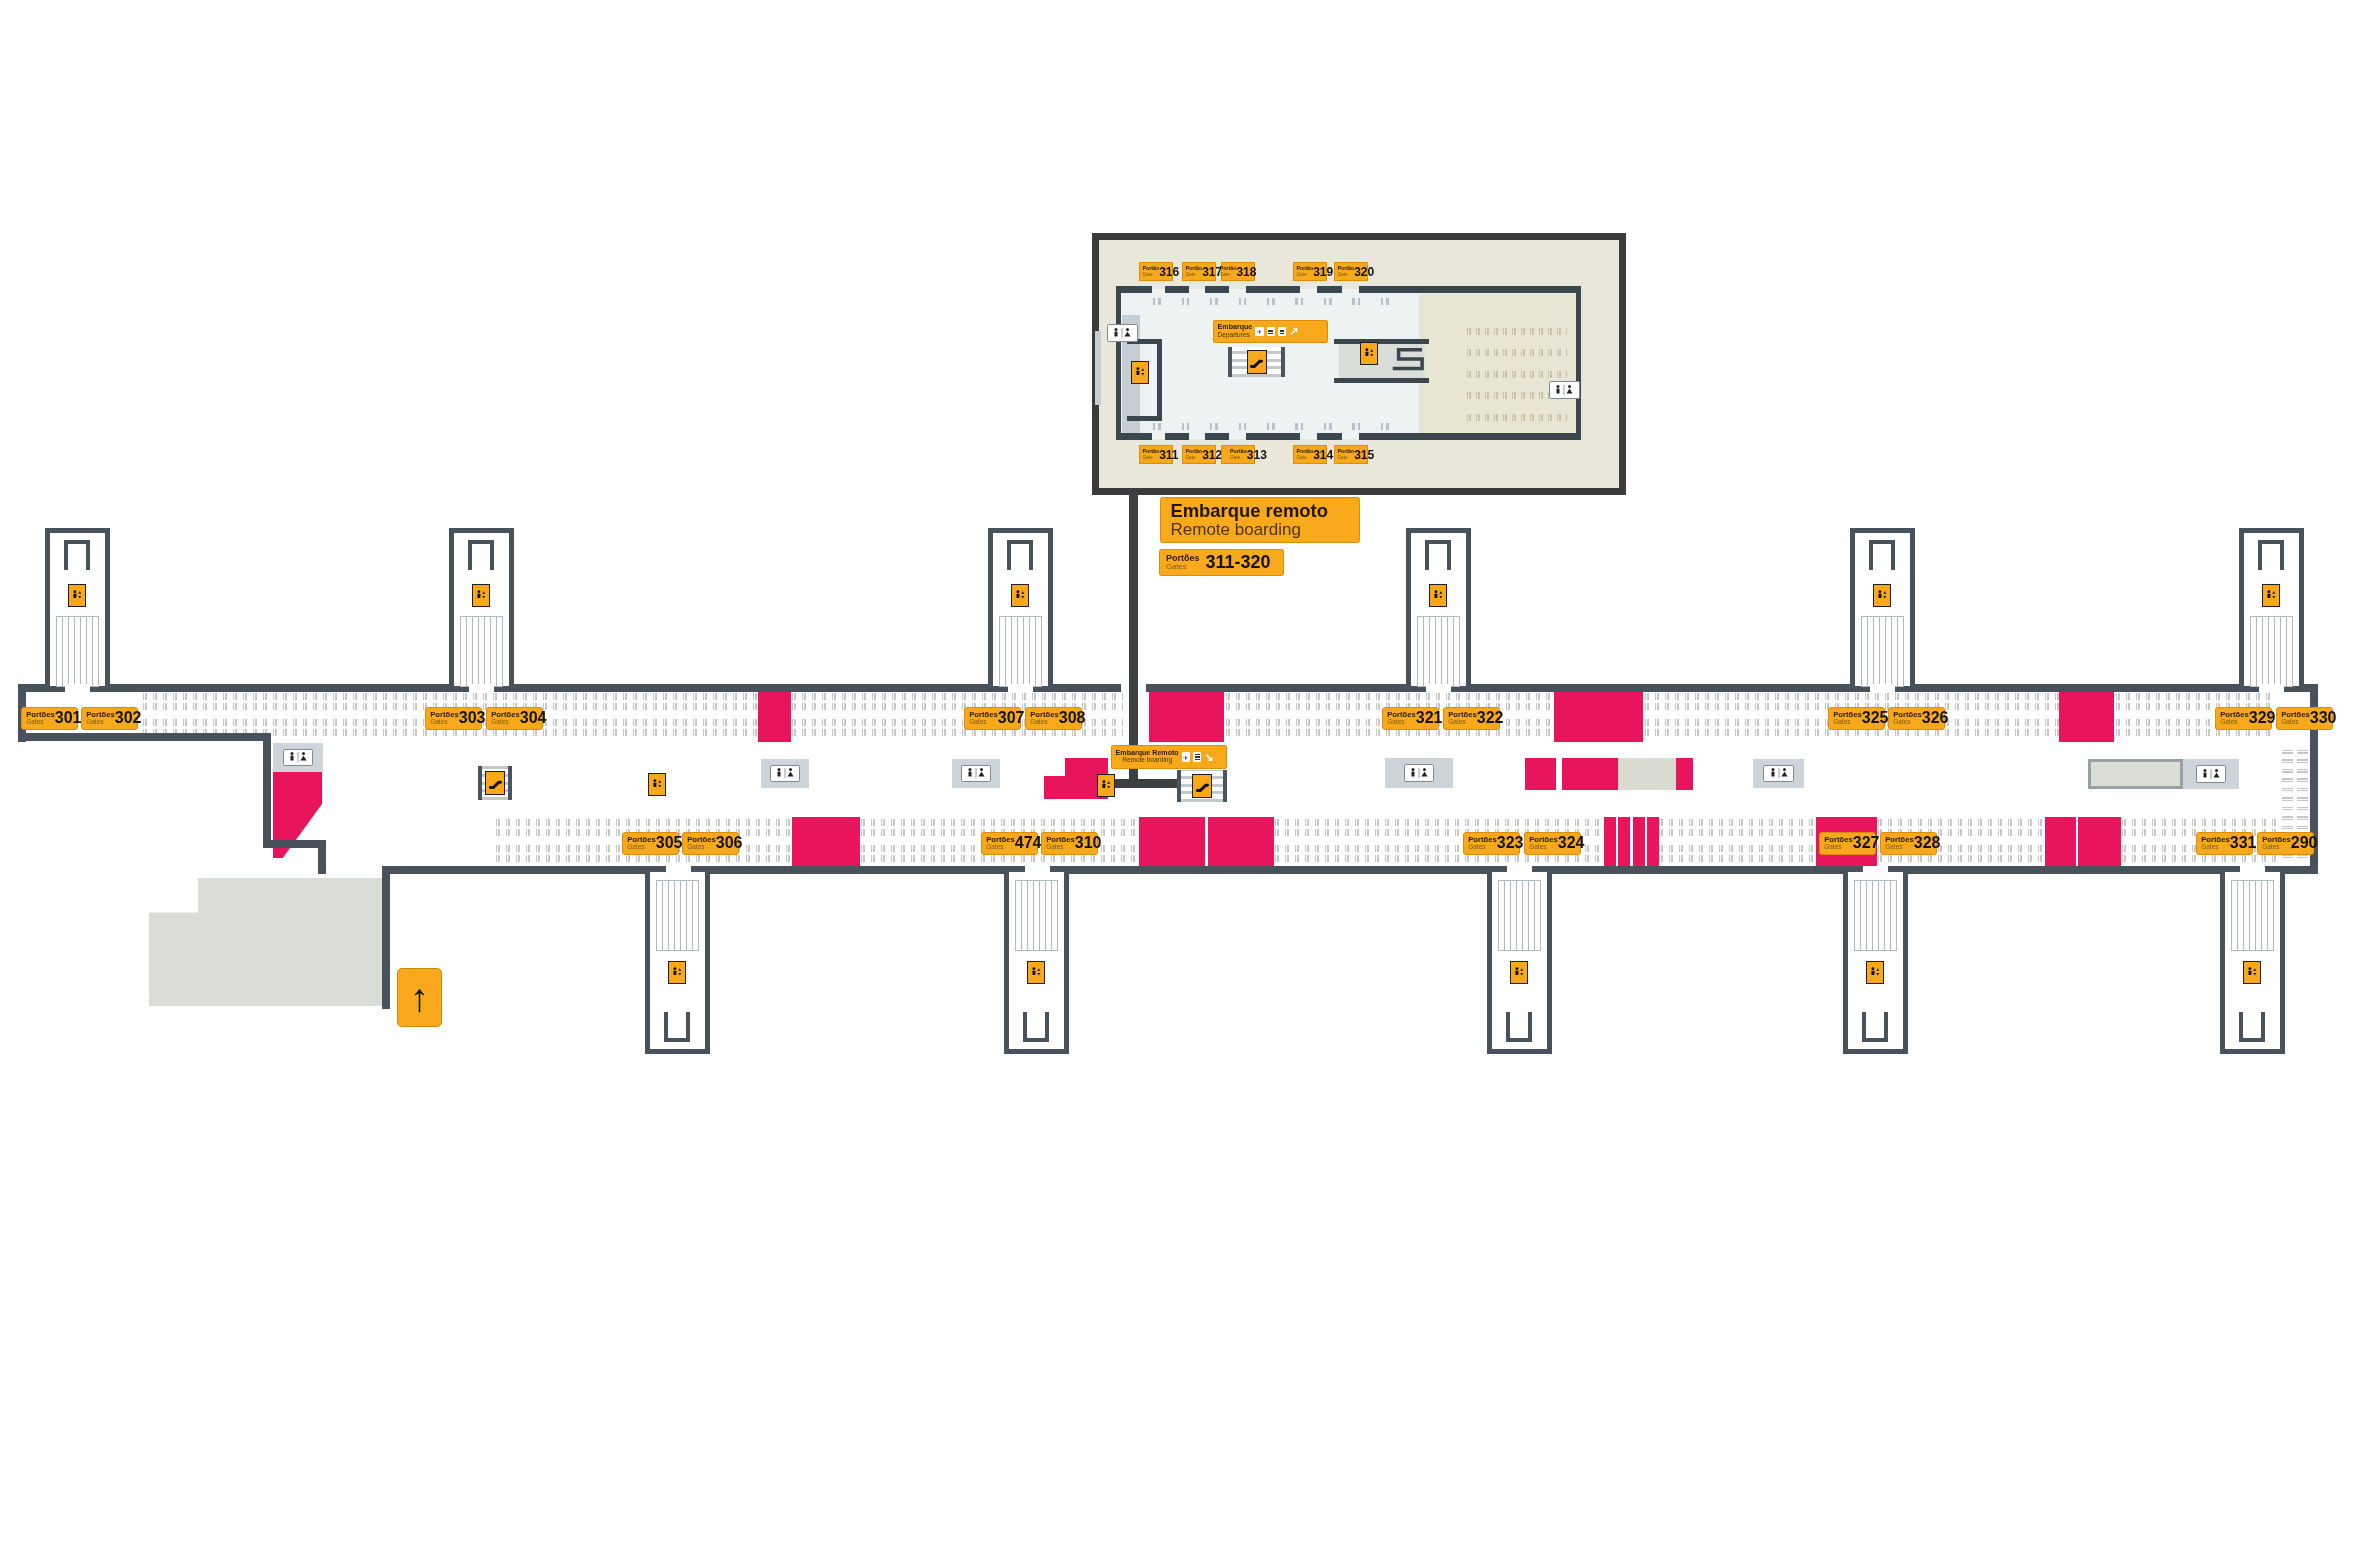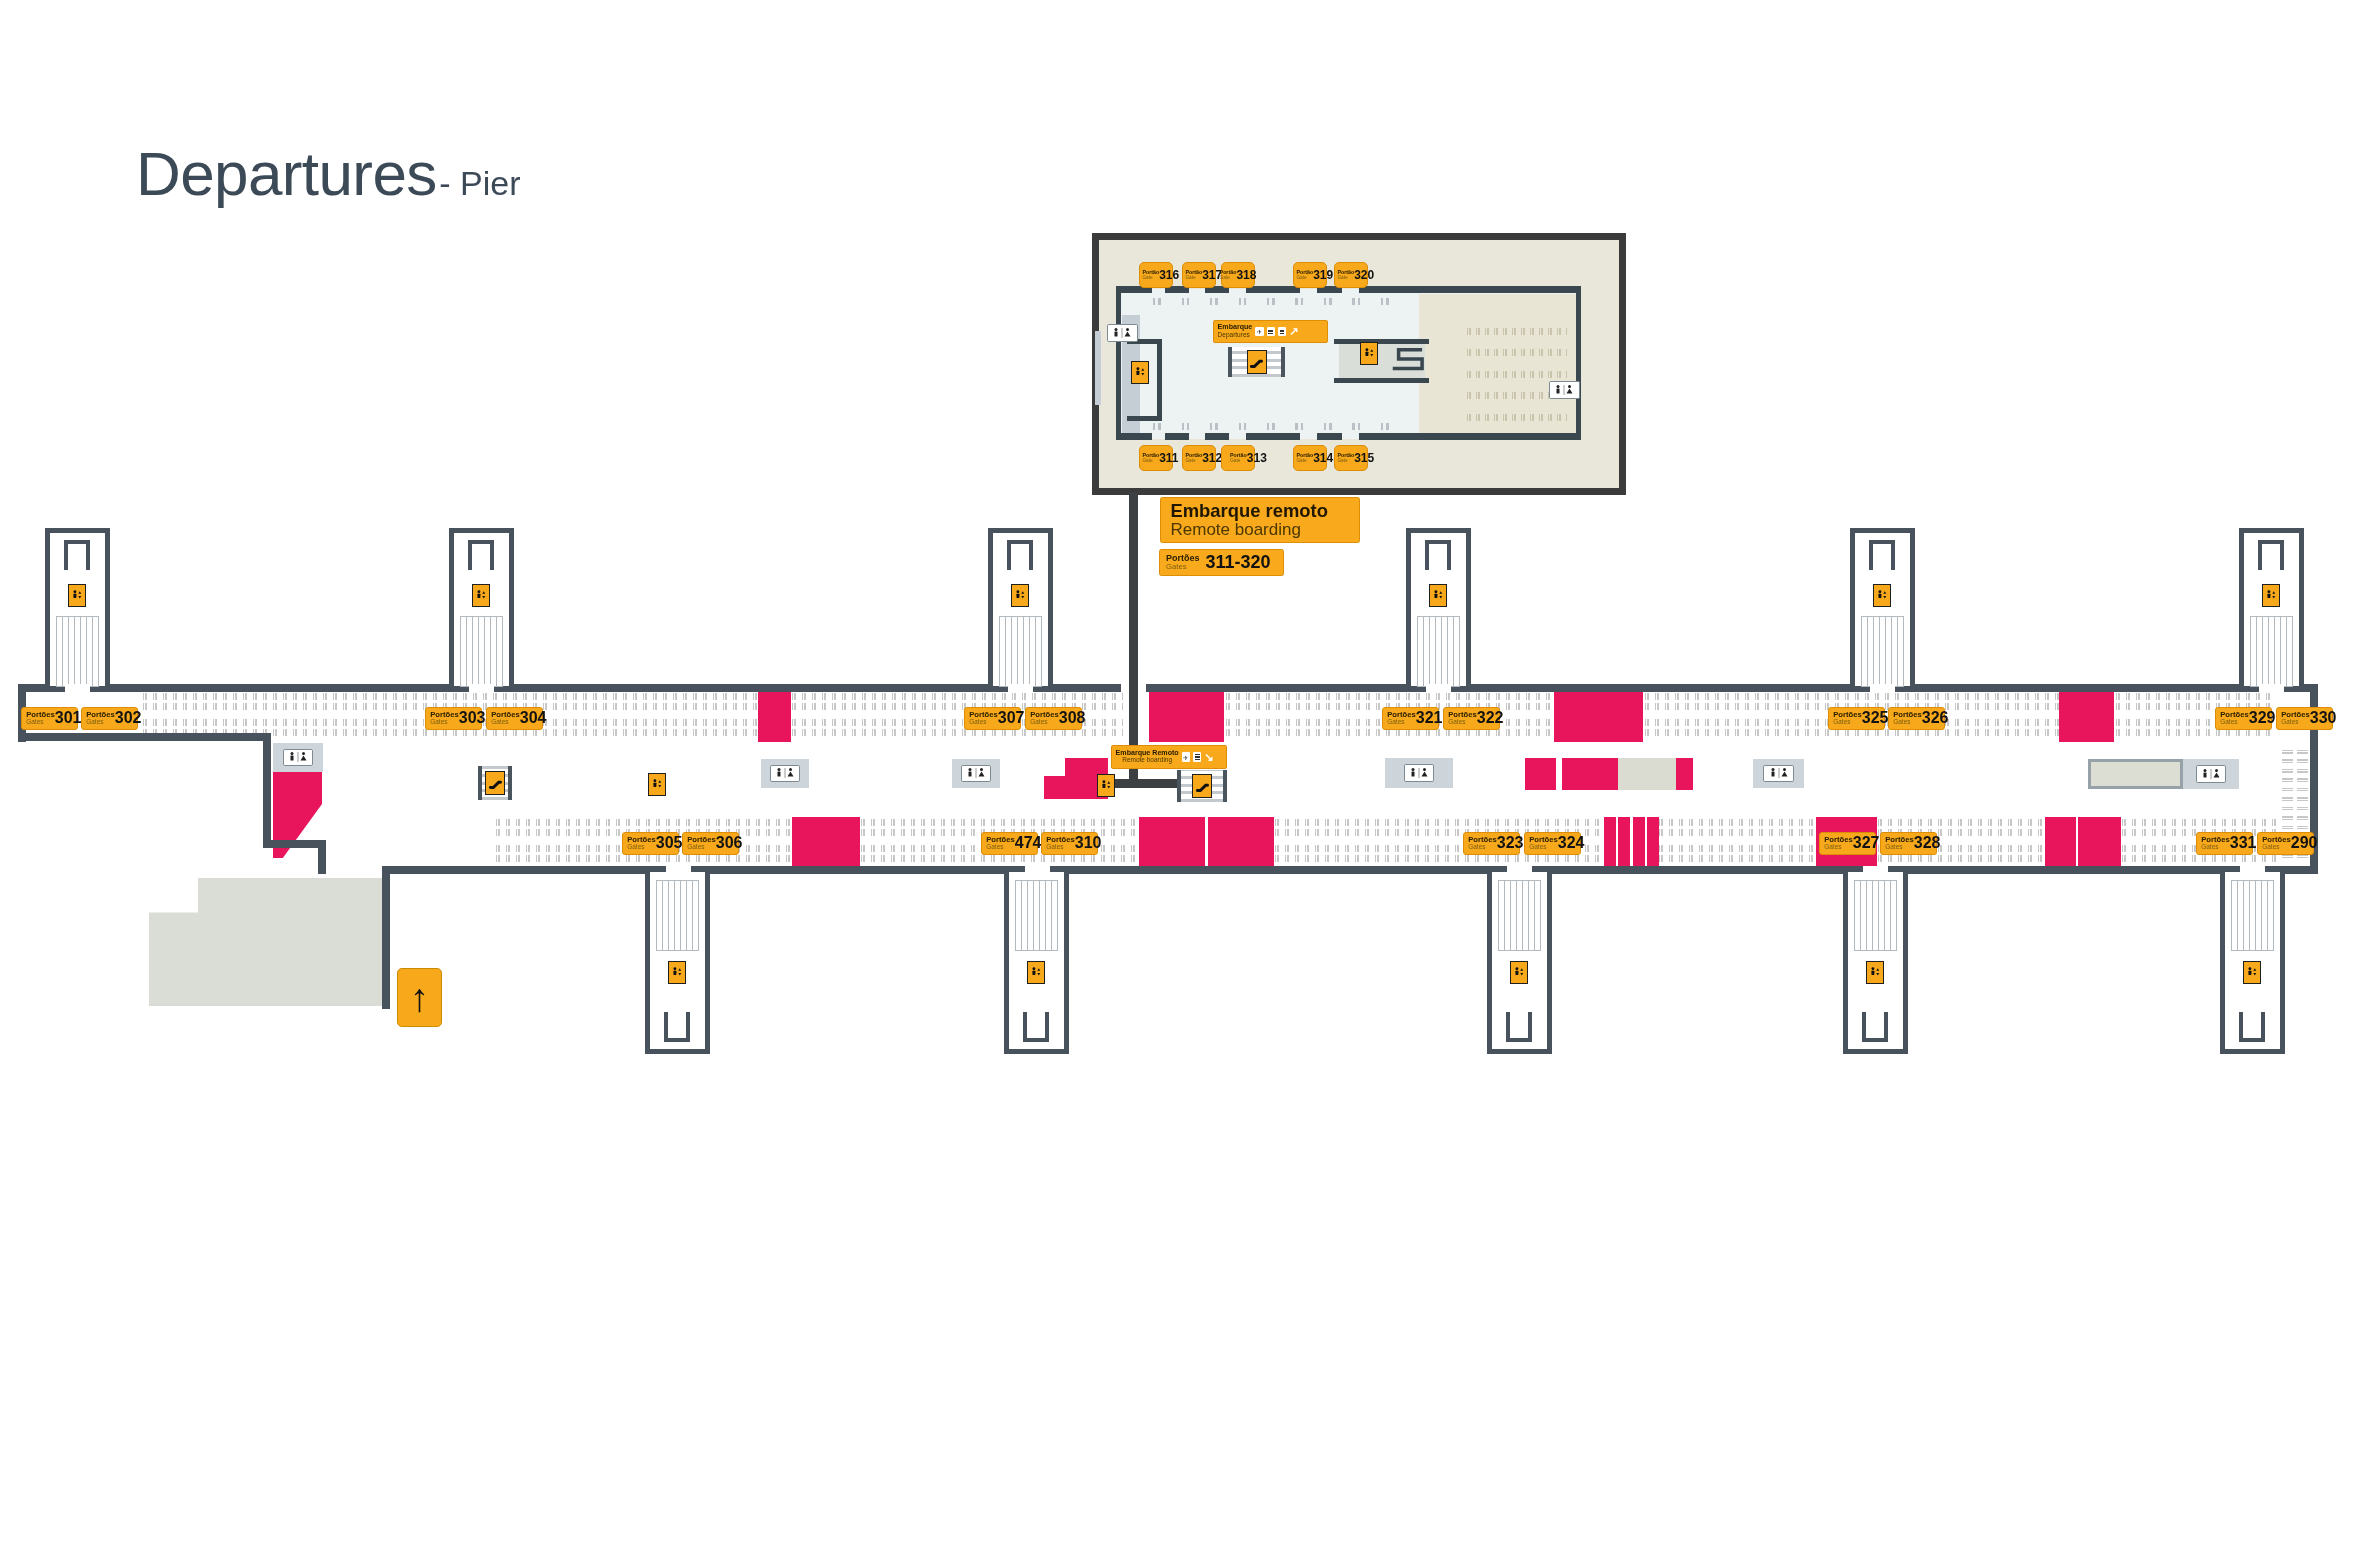--- a/index.html
+++ b/index.html
@@ -45,21 +45,21 @@
         background:repeating-linear-gradient(90deg,#b2bac0 0 1.2px,rgba(0,0,0,0) 1.2px 6px);}
   .tower .elev{position:absolute;left:18px;}
 
   
   .gate-chip{position:absolute;width:57px;height:22.6px;background:#F7A81B;border:1.2px solid #DD8E06;border-radius:3px;
       display:flex;align-items:center;padding:0 4.2px;box-sizing:border-box;z-index:6;}
   .gate-chip .words{display:flex;flex-direction:column;line-height:1.05;flex:1;}
   .gate-chip .w1{font-size:7.7px;font-weight:700;color:#2b2000;}
   .gate-chip .w2{font-size:6.5px;color:#7c5f10;}
   .gate-chip .num{font-size:16px;font-weight:700;color:#121212;}
-  .gate-chip.inset{width:34px;height:26px;padding:0 2.4px;border-width:1.2px;border-radius:5px;}
+  .gate-chip.inset{width:34px;height:19px;padding:0 2.4px;border-width:1.2px;border-radius:0;}
   .gate-chip.inset .w1{font-size:5.3px;}
   .gate-chip.inset .w2{font-size:4.8px;}
   .gate-chip.inset .num{font-size:12px;}
 
   
   #remote-label{position:absolute;left:1160px;top:497px;width:200px;height:46px;background:#F9A91C;border:1.2px solid #DD8E06;
       border-radius:2.4px;z-index:7;display:flex;flex-direction:column;justify-content:center;padding-left:9.5px;box-sizing:border-box;line-height:1.08;}
   #remote-label .rl1{font-size:18.4px;font-weight:700;color:#201700;}
   #remote-label .rl2{font-size:17px;font-weight:500;color:#4a3800;}
   #remote-range{position:absolute;left:1159px;top:549px;width:125px;height:27px;background:#F9A91C;border:1.2px solid #DD8E06;
@@ -94,22 +94,20 @@
       clip-path:polygon(0% 27%,21% 27%,21% 0%,100% 0%,100% 100%,0% 100%);}
   #pinkwedge{position:absolute;left:273px;top:771px;width:49px;height:87px;background:#E8145C;z-index:2;
       clip-path:polygon(0 0,100% 0,100% 38%,20% 100%,0 100%);}
 </style>
 </head>
 <body>
 
 <div id="canvas">
 
   <div id="title">
-    <div><span class="t2">Departures</span>
-         <span class="t2s"> <span>- Pier</span></span></div>
   </div>
 
   <div id="inset-box"></div>
   <div id="inset-building"></div>
 
   <div class="inset-abs" style="left:1419px;top:294px;width:157px;height:140px;background:#E8E5D4;"></div>
 
   <div class="bwall" style="left:1116px;top:289px;width:5.3px;height:150px;"></div>
   <div class="bwall" style="left:1576px;top:289px;width:5.3px;height:150px;"></div>
 

